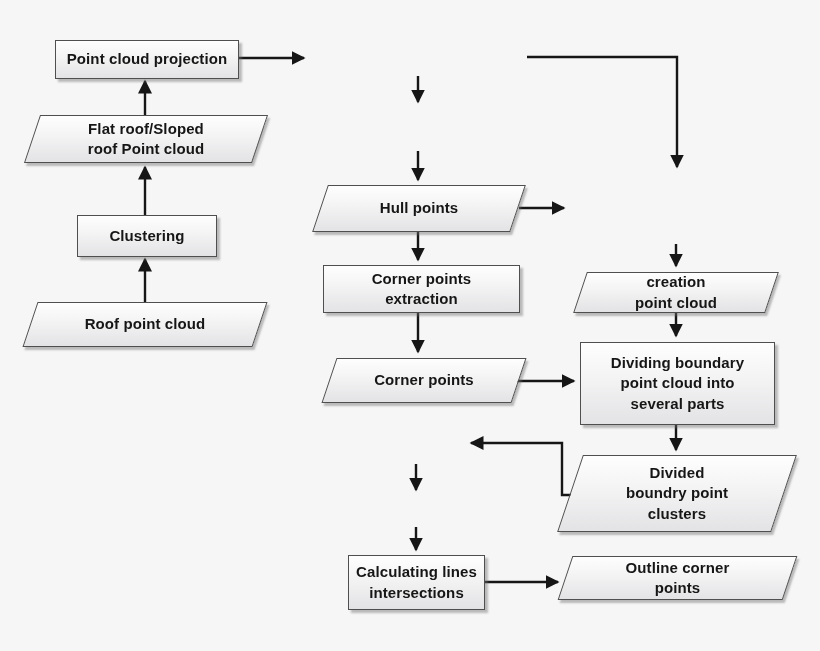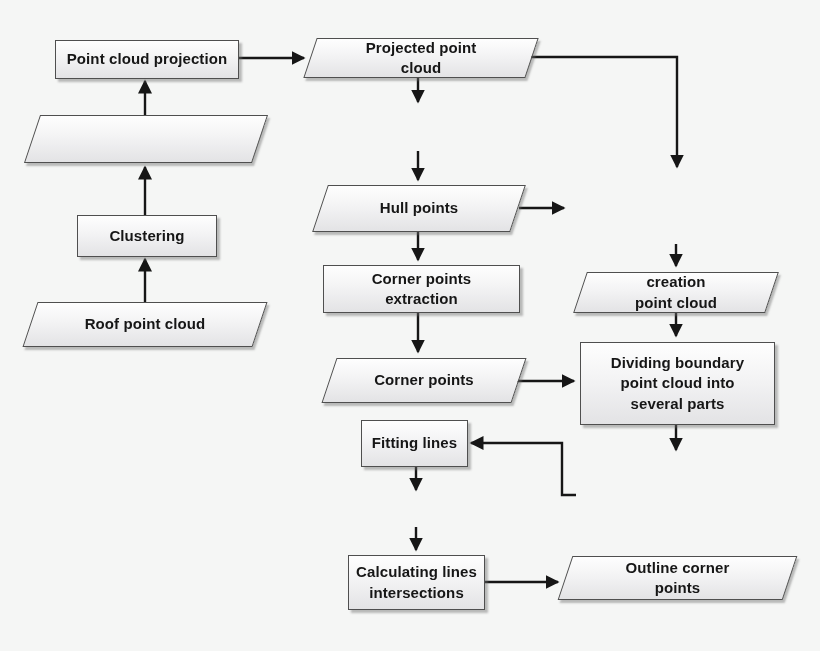--- a/index.html
+++ b/index.html
@@ -59,76 +59,76 @@
       <path d="M483,582 L558,582" marker-end="url(#ah)"></path>
     </g>
   </svg>
 
   <div class="node rect" style="left:55px;top:40px;width:182px;height:37px">
     <span class="lbl">Point cloud projection</span>
   </div>
 
   <div class="node para" style="left:32px;top:115px;width:228px;height:48px">
     <div class="para-bg"></div>
+    <span class="lbl">Flat roof/Sloped
+roof Point cloud</span>
   </div>
 
   <div class="node rect" style="left:77px;top:215px;width:138px;height:40px">
     <span class="lbl">Clustering</span>
   </div>
 
   <div class="node para" style="left:30px;top:302px;width:230px;height:45px">
     <div class="para-bg"></div>
     <span class="lbl">Roof point cloud</span>
   </div>
 
-  <div class="node para" style="left:310px;top:38px;width:222px;height:40px">
-    <div class="para-bg"></div>
-    <span class="lbl">Projected point
-cloud</span>
-  </div>
 
 
   <div class="node para" style="left:320px;top:185px;width:198px;height:47px">
     <div class="para-bg"></div>
     <span class="lbl">Hull points</span>
   </div>
 
   <div class="node rect" style="left:323px;top:265px;width:195px;height:46px">
     <span class="lbl">Corner points
 extraction</span>
   </div>
 
   <div class="node para" style="left:329px;top:358px;width:190px;height:45px">
     <div class="para-bg"></div>
     <span class="lbl">Corner points</span>
   </div>
 
-  <div class="node rect" style="left:361px;top:420px;width:105px;height:45px">
-    <span class="lbl">Fitting lines</span>
-  </div>
 
 
   <div class="node rect" style="left:348px;top:555px;width:135px;height:53px">
     <span class="lbl">Calculating lines
 intersections</span>
   </div>
 
 
   <div class="node para" style="left:580px;top:272px;width:192px;height:41px">
     <div class="para-bg"></div>
     <span class="lbl">creation
 point cloud</span>
   </div>
 
   <div class="node rect" style="left:580px;top:342px;width:193px;height:81px">
     <span class="lbl">Dividing boundary
 point cloud into
 several parts</span>
   </div>
 
+  <div class="node para" style="left:570px;top:455px;width:214px;height:77px">
+    <div class="para-bg"></div>
+    <span class="lbl">Divided
+boundry point
+clusters</span>
+  </div>
 
   <div class="node para" style="left:565px;top:556px;width:225px;height:44px">
     <div class="para-bg"></div>
     <span class="lbl">Outline corner
 points</span>
   </div>
 
 </div>
 
 </body></html>

